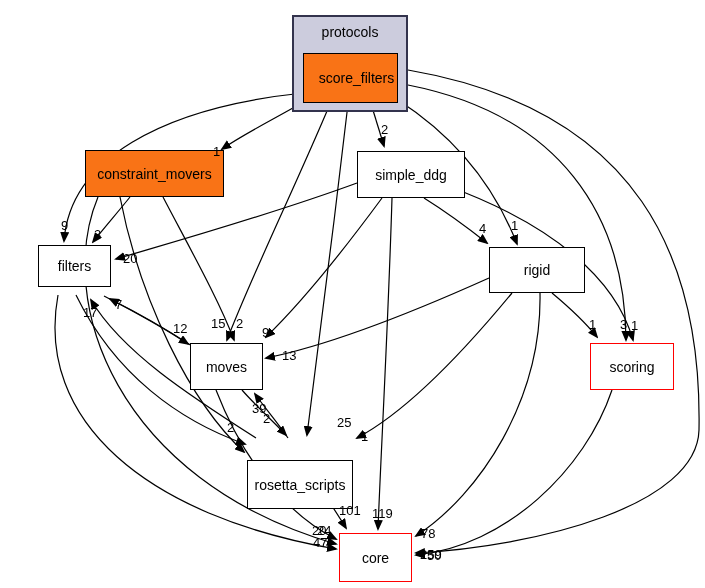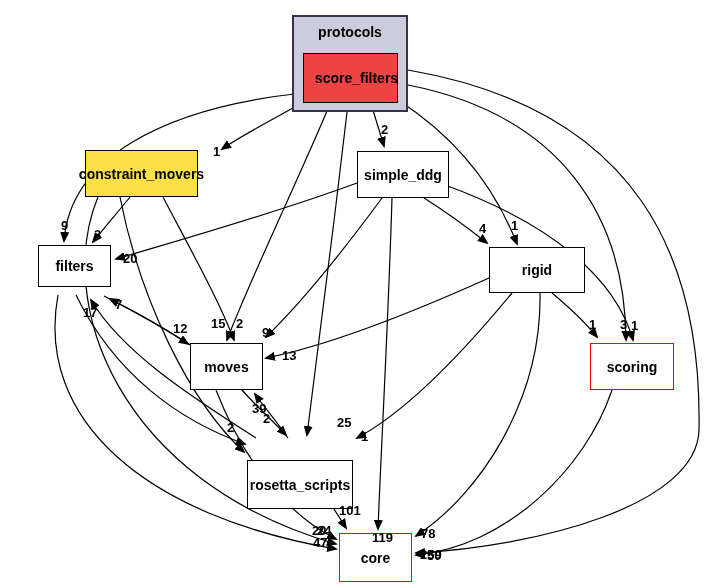--- a/index.html
+++ b/index.html
@@ -1,17 +1,17 @@
 <!DOCTYPE html>
 <html><head>
 <meta charset="utf-8">
 <style>
   html,body{margin:0;padding:0;background:#ffffff;}
   #canvas{position:relative;width:705px;height:588px;background:#ffffff;overflow:hidden;
-          font-family:"Liberation Sans", sans-serif;font-weight:bold;}
+          font-family:"Liberation Sans", sans-serif;}
   #edges-svg{position:absolute;left:0;top:0;width:705px;height:588px;}
   .cluster{position:absolute;border:2px solid #33334d;background:#ccccdd;
            text-align:center;padding-top:7px;font-size:14px;color:#000;box-sizing:border-box;}
   .node{position:absolute;border:1px solid #000;background:#fff;display:flex;
         align-items:center;justify-content:center;font-size:14px;color:#000;
         box-sizing:border-box;cursor:pointer;}
   .edge-label{position:absolute;font-size:13px;color:#000;line-height:13px;
               white-space:nowrap;}
 </style>
 </head>
@@ -57,29 +57,29 @@
       <path d="M58,295 C35,420 145,516 336,549" marker-end="url(#arrow)"></path>
       <path d="M216,390 C245,465 290,516 336,539" marker-end="url(#arrow)"></path>
       <path d="M320,487 C328,500 338,515 346,528" marker-end="url(#arrow)"></path>
     </g>
   </svg>
 
   <div class="cluster" style="left:292px;top:15px;width:116px;height:97px;">
     <span>protocols</span>
   </div>
 
-  <div class="node" style="left: 303px; top: 53px; width: 95px; height: 50px; border-color: rgb(0, 0, 0); background: #ef4444; padding-left: 12px;">
+  <div class="node" style="left: 303px; top: 53px; width: 95px; height: 50px; border-color: rgb(0, 0, 0); background: #f97316; padding-left: 12px;">
     <span>score_filters</span>
   </div>
 
-  <div class="node" style="left: 85px; top: 150px; width: 113px; height: 47px; border-color: rgb(0, 0, 0); background: #fde047;">
+  <div class="node" style="left: 85px; top: 150px; width: 139px; height: 47px; border-color: rgb(0, 0, 0); background: #f97316;">
     <span>constraint_movers</span>
   </div>
 
-  <div class="node" style="left: 357px; top: 151px; width: 92px; height: 47px; border-color: rgb(0, 0, 0); background: rgb(255, 255, 255);">
+  <div class="node" style="left: 357px; top: 151px; width: 108px; height: 47px; border-color: rgb(0, 0, 0); background: rgb(255, 255, 255);">
     <span>simple_ddg</span>
   </div>
 
   <div class="node" style="left: 38px; top: 245px; width: 73px; height: 42px; border-color: rgb(0, 0, 0); background: rgb(255, 255, 255);">
     <span>filters</span>
   </div>
 
   <div class="node" style="left: 489px; top: 247px; width: 96px; height: 46px; border-color: rgb(0, 0, 0); background: rgb(255, 255, 255);">
     <span>rigid</span>
   </div>
@@ -109,21 +109,21 @@
       <span class="edge-label" style="left: 427px; top: 549px;">50</span>
       <span class="edge-label" style="left: 211px; top: 317px;">15</span>
       <span class="edge-label" style="left: 309px; top: 416px; padding-left: 28px;">25</span>
       <span class="edge-label" style="left: 94px; top: 228px;">3</span>
       <span class="edge-label" style="left: 236px; top: 317px;">2</span>
       <span class="edge-label" style="left: 312px; top: 524px;">20</span>
       <span class="edge-label" style="left: 123px; top: 252px;">20</span>
       <span class="edge-label" style="left: 479px; top: 222px;">4</span>
       <span class="edge-label" style="left: 262px; top: 326px;">9</span>
       <span class="edge-label" style="left: 631px; top: 319px;">1</span>
-      <span class="edge-label" style="left: 372px; top: 507px; margin-top: 24px;">119</span>
+      <span class="edge-label" style="left: 372px; top: 507px;">119</span>
       <span class="edge-label" style="left: 589px; top: 318px;">1</span>
       <span class="edge-label" style="left: 282px; top: 349px;">13</span>
       <span class="edge-label" style="left: 361px; top: 430px;">1</span>
       <span class="edge-label" style="left: 421px; top: 527px;">78</span>
       <span class="edge-label" style="left: 420px; top: 548px;">259</span>
       <span class="edge-label" style="left: 115px; top: 298px;">7</span>
       <span class="edge-label" style="left: 173px; top: 322px;">12</span>
       <span class="edge-label" style="left: 83px; top: 306px;">17</span>
       <span class="edge-label" style="left: 252px; top: 402px;">39</span>
       <span class="edge-label" style="left: 263px; top: 412px;">2</span>

